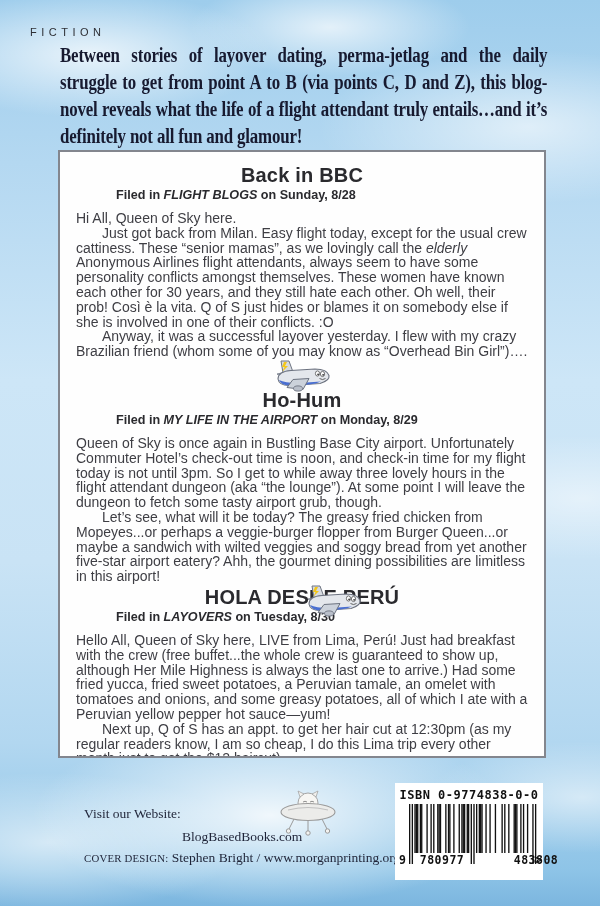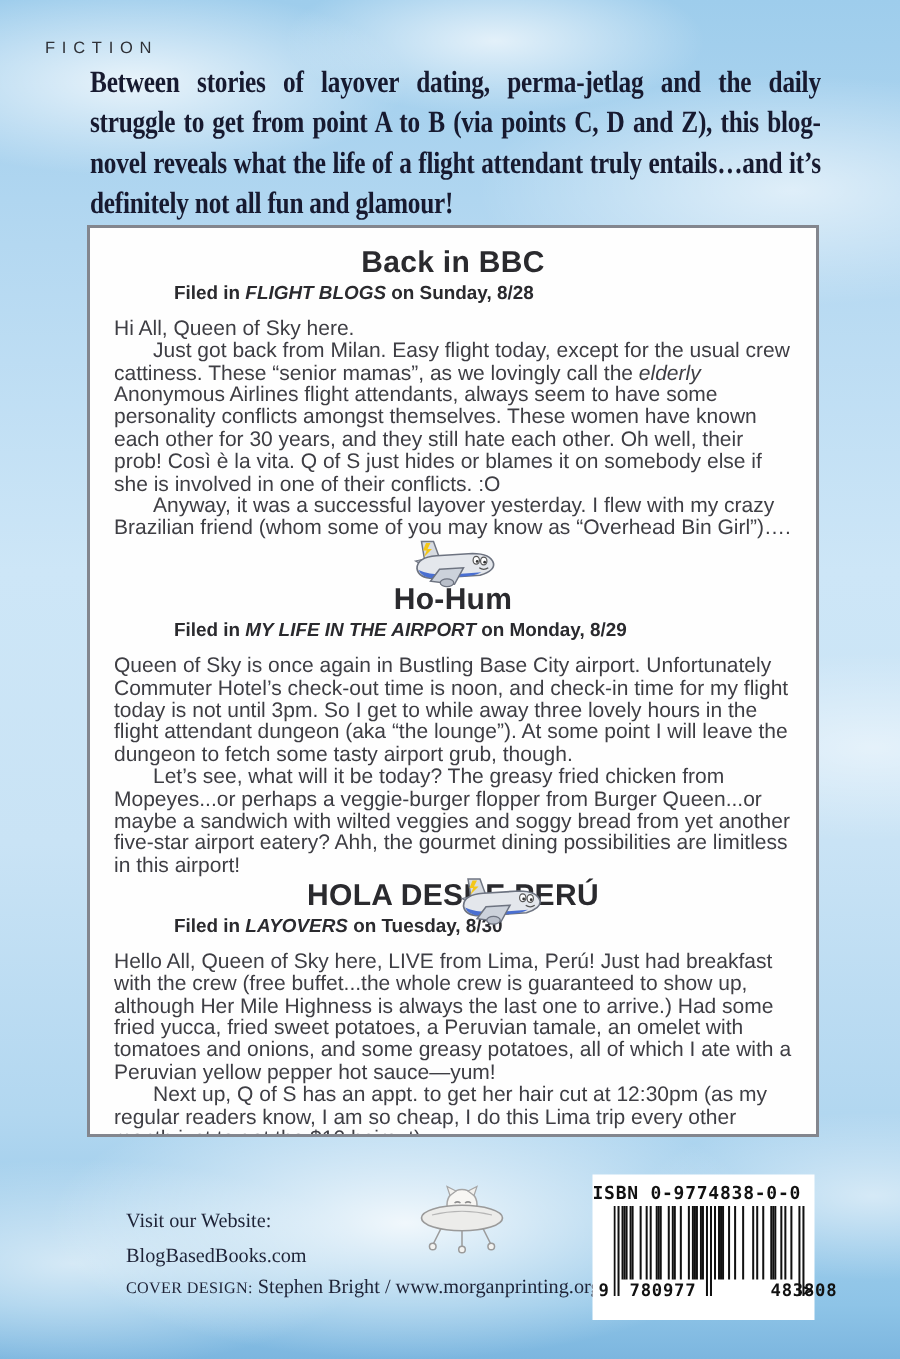--- a/index.html
+++ b/index.html
@@ -41,30 +41,30 @@
   .entry p{ margin:0; font-size:14px; line-height:14.8px; color:#3e3e44; }
   .entry p.ind{ text-indent:26px; }
   .divider{ height:30px; text-align:center; margin:0; }
   .divider svg{ vertical-align:top; }
   .divider.shift{ text-align:left; padding-left:228px; margin-bottom:-28px; position:relative; }
   .footer-left{
     position:absolute; left:84px; top:806px;
     font-family:"Liberation Serif", serif; font-weight:normal; color:#1e2337;
   }
   .footer-left .l1{ font-size:13.5px; margin-bottom:7px; }
-  .footer-left .l2{ font-size:13.5px; margin-bottom:5px; }
+  .footer-left .l2{ font-size:13.5px; margin-bottom:5px;text-align:center; }
   .footer-left .l3{ font-size:13.5px; }
   .footer-left .caps{ font-size:10.8px; letter-spacing:0.2px; }
   .ufo{ position:absolute; left:276px; top:788px; }
   .barcode{
     position:absolute; left:395px; top:783px; width:148px; height:97px;
     background:#fff; box-sizing:border-box; padding-top:5px;
   }
   .isbn-line{
-    font-family:"DejaVu Sans Mono", monospace; font-weight:bold;
+    text-align:center; font-family:"DejaVu Sans Mono", monospace; font-weight:bold;
     font-size:12px; letter-spacing:0.5px; color:#111; margin-bottom:2px;
   }
   .bars-wrap{ position:relative; width:128px; height:62px; margin:0 auto 0 14px; }
   .bc-digits{ position:absolute; bottom:-1px; font-family:"DejaVu Sans Mono", monospace;
     font-weight:bold; font-size:11.5px; color:#111; }
   .d9{ left:-10px; } .dl{ left:5px; width:56px; text-align:center; letter-spacing:0.5px;}
   .dr{ left:67px; width:56px; text-align:center; letter-spacing:0.5px;margin-left:32px;} .dgt{ left:126px; }
 </style>
 </head>
 <body>

